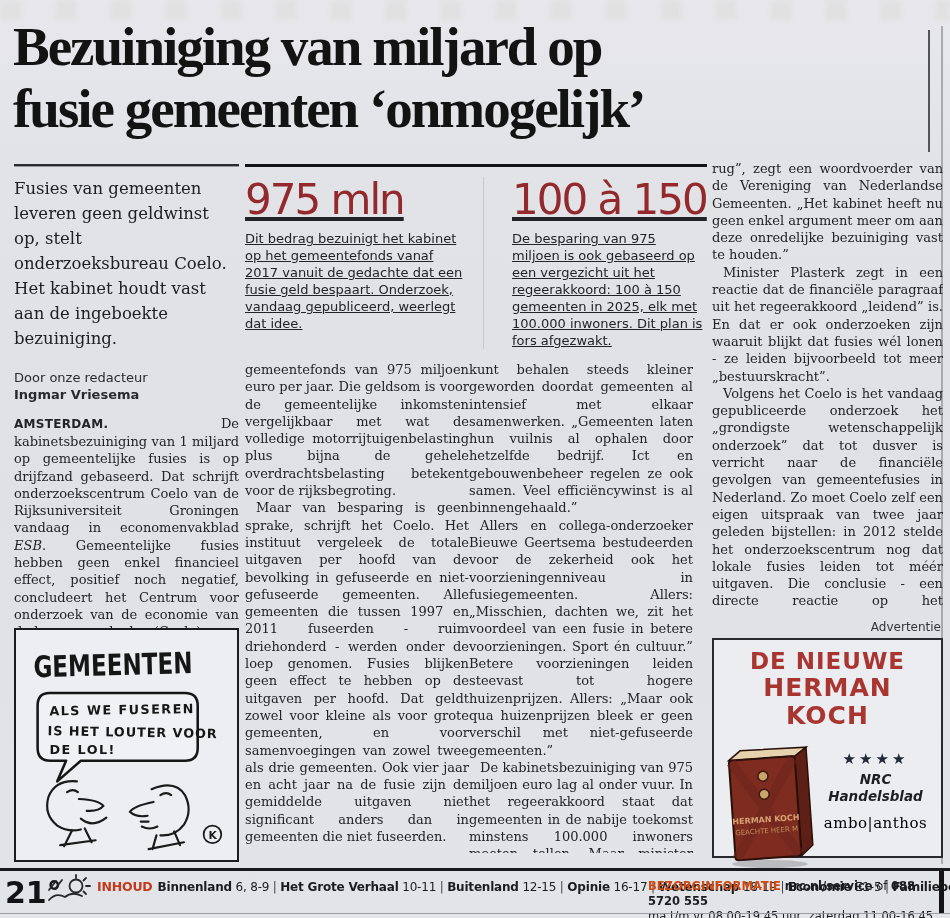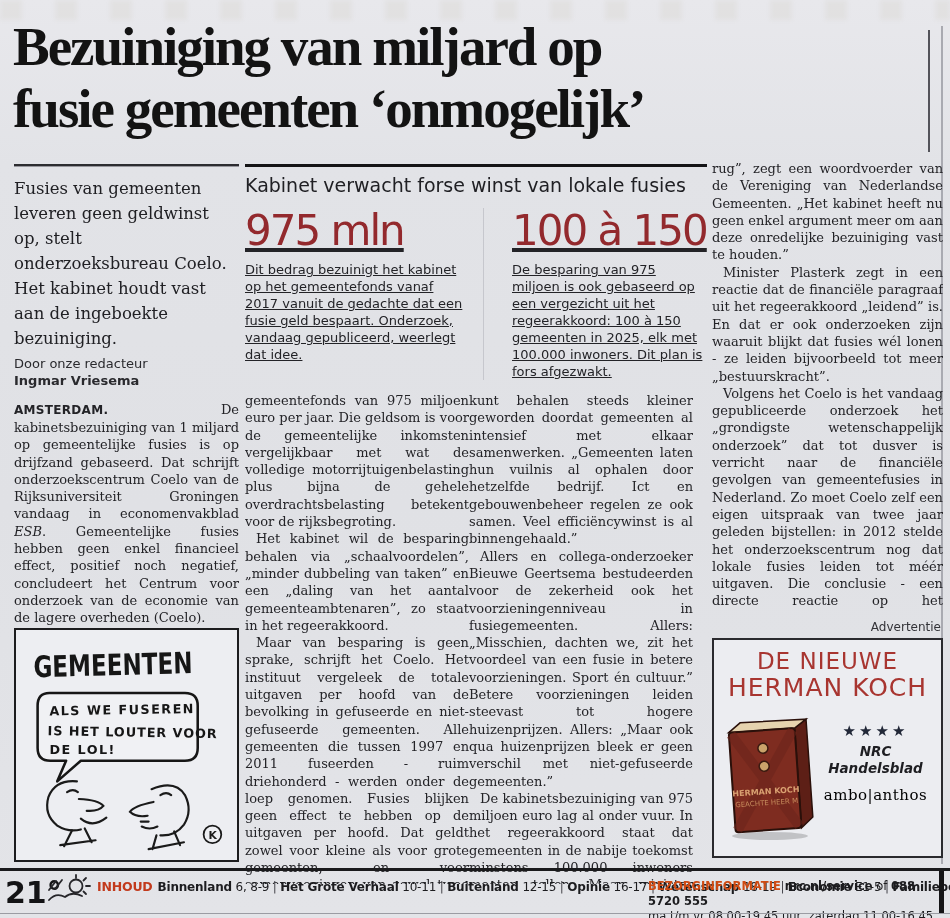--- a/index.html
+++ b/index.html
@@ -18,21 +18,21 @@
   .headline { position:absolute; left:13px; top:16px; width:925px;
               font-family:Liberation Serif, serif; font-weight:bold; color:#131313;
               font-size:55px; line-height:62px; letter-spacing:-2px; }
 
   
   .col-left { position:absolute; left:14px; top:164px; width:225px; }
   .rule-dark { border-top:2px solid #2c2c30; }
   .rule-mid  { border-top:1px solid #97979d; }
   .kicker-left { font:bold 18px/24px "DejaVu Serif",serif; color:#1a1a1c; padding:3px 0 4px; }
   .intro { font-size:16.5px; line-height:25px; color:#202024; margin-top:9px; }
-  .byline { margin-top:4px; font:13px/17px "DejaVu Sans",sans-serif; color:#2a2a2e; }
+  .byline { margin-top:18px; font:13px/17px "DejaVu Sans",sans-serif; color:#2a2a2e; }
   .byline b { font-weight:bold; }
   .left-body { margin-top:12px; height:262px; overflow:hidden;
                font-size:13px; line-height:17.3px; text-align:justify; hyphens:auto; overflow-wrap:break-word; }
   .dateline { font:bold 12px/17px "DejaVu Sans",sans-serif; letter-spacing:.3px; }
   .p-ind { text-indent:11px; }
 
   
   .cartoon { position:absolute; left:14px; top:628px; width:225px; height:234px;
              background:#edeef2; border:2px solid #1c1c1e; }
   .cartoon svg { display:block; width:100%; height:100%; }
@@ -50,21 +50,21 @@
   .fcols { display:flex; margin-top:12px; }
   .fcol { width:224px; height:492px; overflow:hidden;
           font-size:13px; line-height:17.3px; text-align:justify; hyphens:auto; overflow-wrap:break-word; }
 
   
   .col-right { position:absolute; left:712px; top:160px; width:231px; }
   .right-paras { height:452px; overflow:hidden; font-size:13px; line-height:17.3px;
                  text-align:justify; hyphens:auto; overflow-wrap:break-word; }
   .ad-label { text-align:right; font:12px/14px "DejaVu Sans",sans-serif; color:#333338; margin:8px 2px 4px 0; }
   .ad-box { border:2px solid #2a2a2e; background:#ecedf1; height:220px; padding:8px 6px; }
-  .ad-title { text-align:center; font-family:"DejaVu Sans",sans-serif; font-weight:normal; color:#a83530; }
+  .ad-title { text-align:center; font-family:"DejaVu Sans",sans-serif; font-weight:bold; color:#a83530; }
   .ad-title .l1 { font-size:23px; line-height:26px; letter-spacing:1px; }
   .ad-title .l2 { font-size:25px; line-height:28px; letter-spacing:1px; }
   .ad-body { display:flex; margin-top:6px; }
   .ad-book { width:96px; height:134px; flex:none; }
   .ad-right { flex:1; text-align:center; padding-top:10px; }
   .ad-quote { font:bold 15px/19px "DejaVu Sans",sans-serif; color:#2b2b30; }
   .ad-stars { font-size:15px; letter-spacing:3px; color:#222838; margin-top:4px; }
   .ad-source { font:italic bold 13.5px/17px "DejaVu Sans",sans-serif; color:#1e1e22; margin-top:3px; }
   .ad-publisher { font:15px/18px "DejaVu Serif",serif; color:#000000; margin-top:9px; letter-spacing:.5px; }
 
@@ -137,35 +137,33 @@
       </g>
       <g>
         <circle cx="200" cy="206" r="9" fill="none" stroke="#1a1a1a" stroke-width="1.8"></circle>
         <text x="196" y="211" font-family="DejaVu Sans, sans-serif" font-weight="bold" font-size="11" fill="#1a1a1a">K</text>
       </g>
     </svg>
   </div>
 
   <div class="feature">
     <div class="rule-black"></div>
-    <div class="subhead">Kabinet verwacht forse winst van lokale fusies</div>
     <div class="stats">
       <div class="stat">
         <div class="stat-value">975 mln</div>
         <p class="stat-caption">Dit bedrag bezuinigt het kabinet op het gemeentefonds vanaf 2017 vanuit de gedachte dat een fusie geld bespaart. Onderzoek, vandaag gepubliceerd, weerlegt dat idee.</p>
       </div>
       <div class="stat">
         <div class="stat-value">100 à 150</div>
         <p class="stat-caption">De besparing van 975 miljoen is ook gebaseerd op een vergezicht uit het regeerakkoord: 100 à 150 gemeenten in 2025, elk met 100.000 inwoners. Dit plan is fors afgezwakt.</p>
       </div>
     </div>
     <div class="fcols">
       <div class="fcol">
         <p>gemeentefonds van 975 miljoen euro per jaar. Die geldsom is voor de gemeentelijke inkomsten vergelijkbaar met wat de volledige motorrijtuigenbelasting plus bijna de gehele overdrachtsbelasting betekent voor de rijksbegroting.</p>
-        <p class="p-ind">Het kabinet wil de besparing behalen via „schaalvoordelen”, „minder dubbeling van taken” en een „daling van het aantal gemeenteambtenaren”, zo staat in het regeerakkoord.</p>
         <p class="p-ind">Maar van besparing is geen sprake, schrijft het Coelo. Het instituut vergeleek de totale uitgaven per hoofd van de bevolking in gefuseerde en niet-gefuseerde gemeenten. Alle gemeenten die tussen 1997 en 2011 fuseerden - ruim driehonderd - werden onder de loep genomen. Fusies blijken geen effect te hebben op de uitgaven per hoofd. Dat geldt zowel voor kleine als voor grote gemeenten, en voor samenvoegingen van zowel twee als drie gemeenten. Ook vier jaar en acht jaar na de fusie zijn de gemiddelde uitgaven niet significant anders dan in gemeenten die niet fuseerden.</p>
 
       </div>
       <div class="fcol">
         <p>kunt behalen steeds kleiner geworden doordat gemeenten al intensief met elkaar samenwerken. „Gemeenten laten hun vuilnis al ophalen door hetzelfde bedrijf. Ict en gebouwenbeheer regelen ze ook samen. Veel efficiëncywinst is al binnengehaald.”</p>
         <p class="p-ind">Allers en collega-onderzoeker Bieuwe Geertsema bestudeerden voor de zekerheid ook het voorzieningenniveau in fusiegemeenten. Allers: „Misschien, dachten we, zit het voordeel van een fusie in betere voorzieningen. Sport én cultuur.” Betere voorzieningen leiden steevast tot hogere huizenprijzen. Allers: „Maar ook qua huizenprijzen bleek er geen verschil met niet-gefuseerde gemeenten.”</p>
         <p class="p-ind">De kabinetsbezuiniging van 975 miljoen euro lag al onder vuur. In het regeerakkoord staat dat gemeenten in de nabije toekomst minstens 100.000 inwoners moeten tellen. Maar minister Plasterk (Binnenlandse Zaken, PvdA) zwakte dat later af: fusies moesten vrijwillig plaatsvinden, en 50.000 inwoners was ook goed. Gezien die afzwakking eisen gemeenten dat het kabinet óók de bezuiniging laat vallen. Dit onderzoek is „een steun in onze</p>
       </div>
     </div>
   </div>

